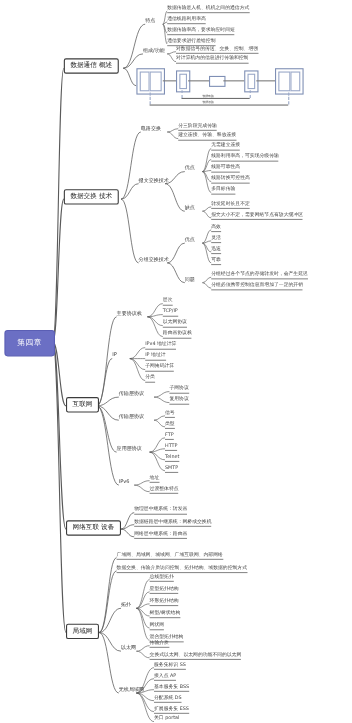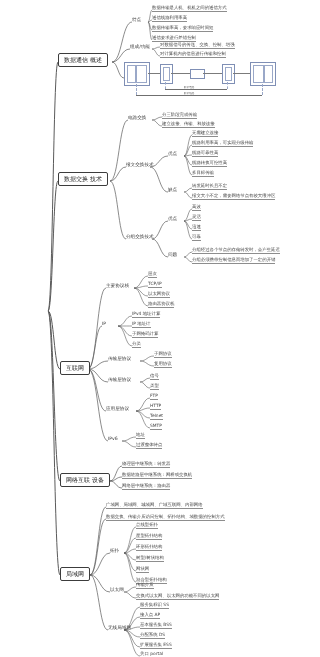--- a/index.html
+++ b/index.html
@@ -119,20 +119,23 @@
       <path d="M 124 592 C 130 592, 130 587, 136 587" fill="none" stroke="#5a5a5a" stroke-width="0.6"></path>
       <path d="M 124 592 C 130 592, 130 598, 136 598" fill="none" stroke="#5a5a5a" stroke-width="0.6"></path>
       <path d="M 124 630 C 132 630, 132 607, 140 607" fill="none" stroke="#5a5a5a" stroke-width="0.6"></path>
       <path d="M 124 630 C 132 630, 132 617, 140 617" fill="none" stroke="#5a5a5a" stroke-width="0.6"></path>
       <path d="M 124 630 C 132 630, 132 627, 140 627" fill="none" stroke="#5a5a5a" stroke-width="0.6"></path>
       <path d="M 124 630 C 132 630, 132 637, 140 637" fill="none" stroke="#5a5a5a" stroke-width="0.6"></path>
       <path d="M 124 630 C 132 630, 132 647, 140 647" fill="none" stroke="#5a5a5a" stroke-width="0.6"></path>
       <path d="M 124 630 C 132 630, 132 656, 140 656" fill="none" stroke="#5a5a5a" stroke-width="0.6"></path>
     </svg>
 
+  <div class="node root">
+    <span>第四章</span>
+  </div>
 
   <div class="node l1" style="left:58px;top:53px;">
     <span>数据通信 概述</span>
   </div>
 
   <div class="node l2" style="left:132px;top:18px;">
     <span>特点</span>
   </div>
   <div class="node leaf" style="left:152px;top:6px;">
     <span>数据传输是人机、机机之间的通信方式</span>

